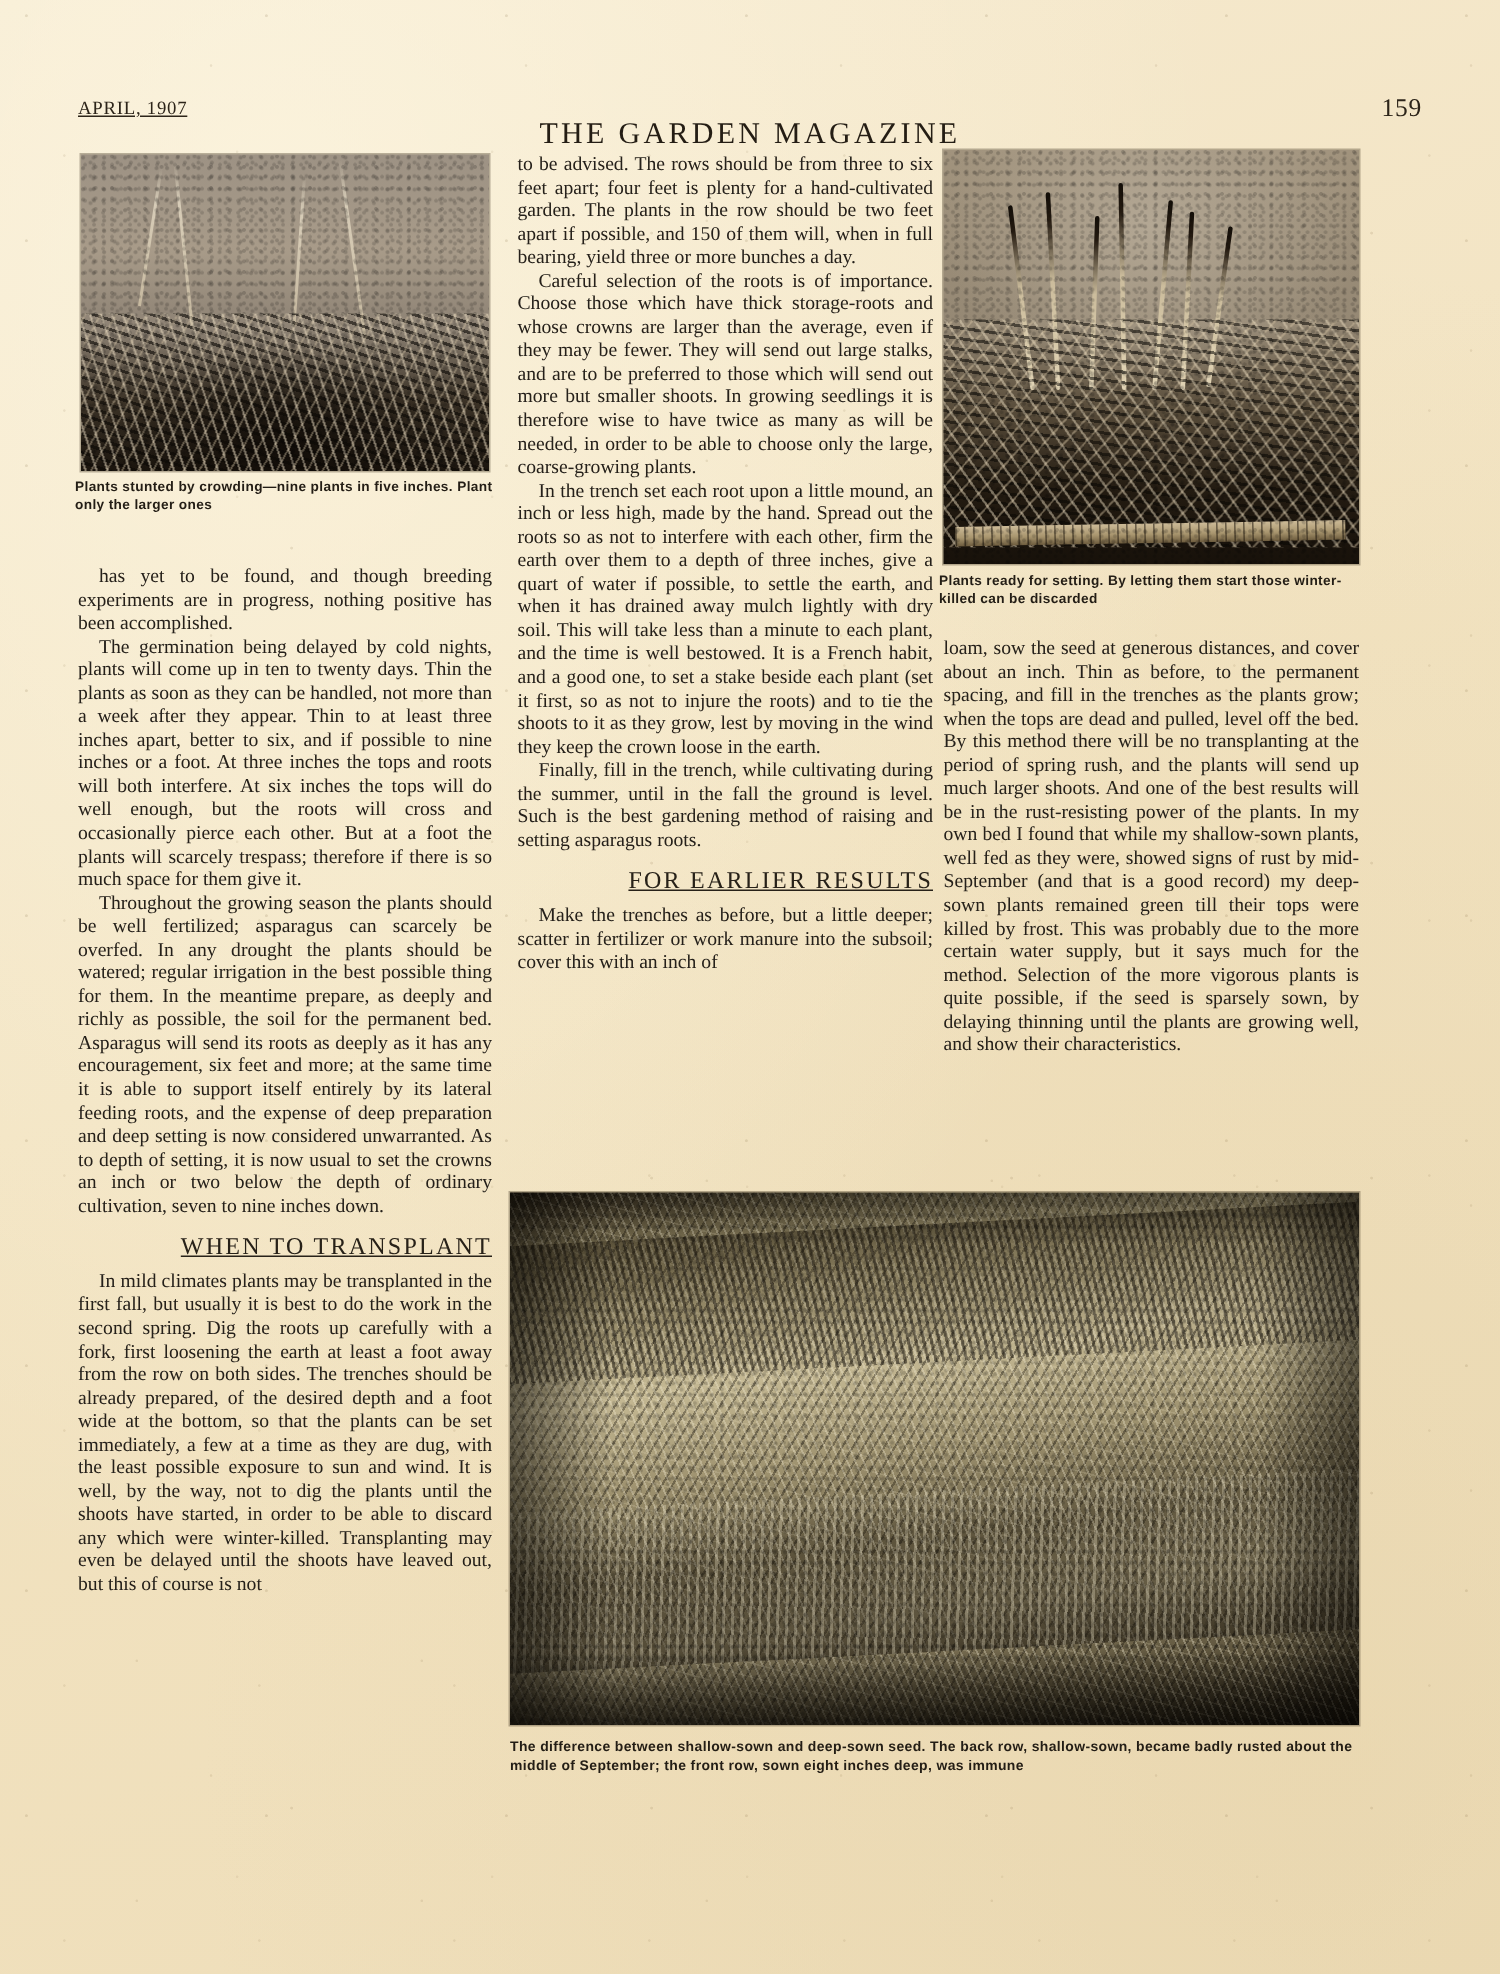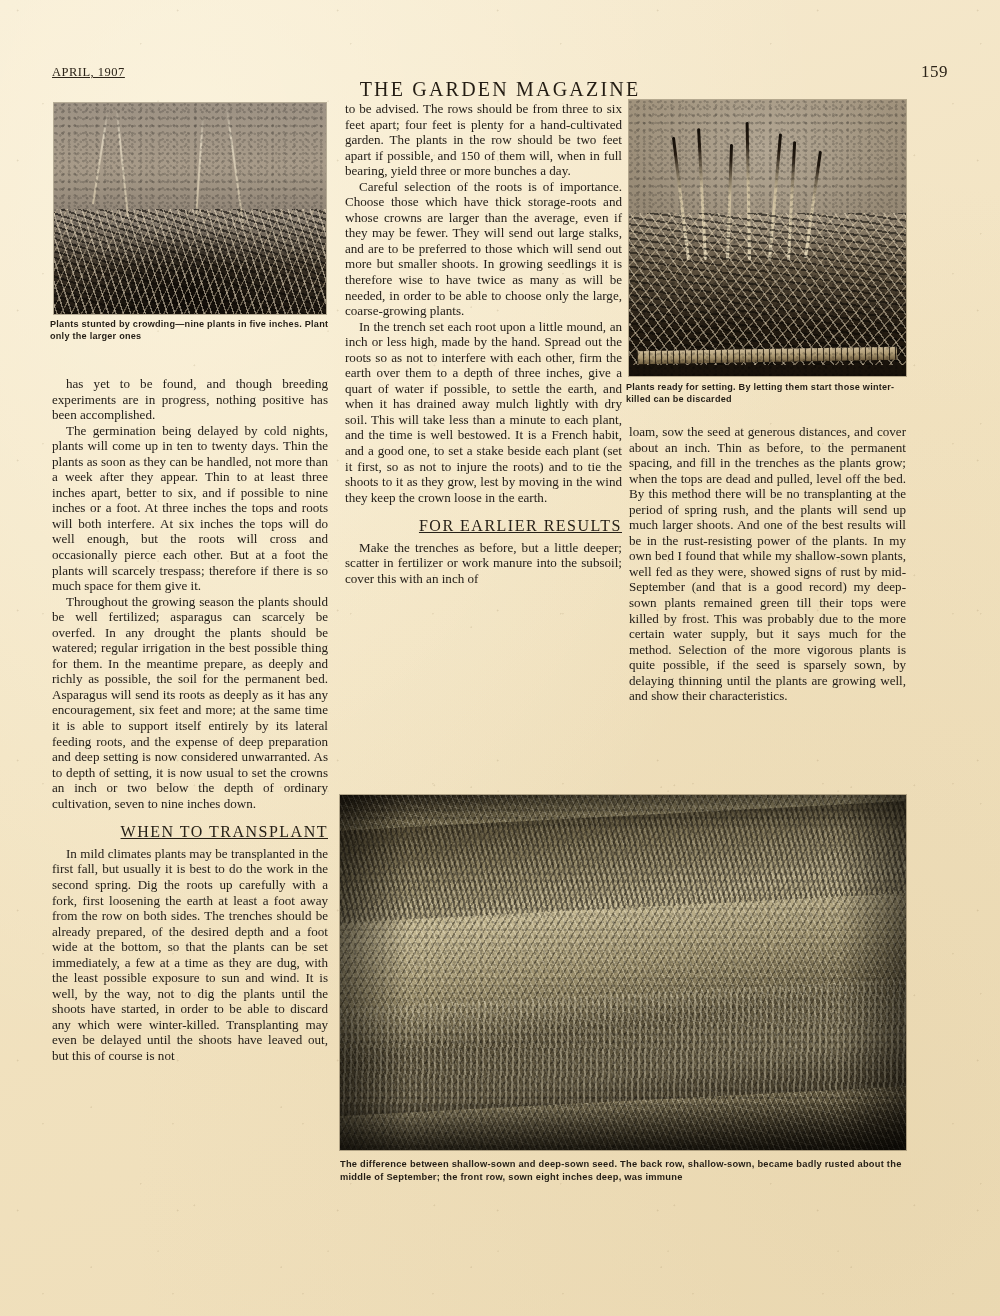--- a/index.html
+++ b/index.html
@@ -278,20 +278,21 @@
     <p>The germination being delayed by cold nights, plants will come up in ten to twenty days. Thin the plants as soon as they can be handled, not more than a week after they appear. Thin to at least three inches apart, better to six, and if possible to nine inches or a foot. At three inches the tops and roots will both interfere. At six inches the tops will do well enough, but the roots will cross and occasionally pierce each other. But at a foot the plants will scarcely trespass; therefore if there is so much space for them give it.</p>
     <p>Throughout the growing season the plants should be well fertilized; asparagus can scarcely be overfed. In any drought the plants should be watered; regular irrigation in the best possible thing for them. In the meantime prepare, as deeply and richly as possible, the soil for the permanent bed. Asparagus will send its roots as deeply as it has any encouragement, six feet and more; at the same time it is able to support itself entirely by its lateral feeding roots, and the expense of deep preparation and deep setting is now considered unwarranted. As to depth of setting, it is now usual to set the crowns an inch or two below the depth of ordinary cultivation, seven to nine inches down.</p>
     <h2 class="sec">WHEN TO TRANSPLANT</h2>
     <p>In mild climates plants may be transplanted in the first fall, but usually it is best to do the work in the second spring. Dig the roots up carefully with a fork, first loosening the earth at least a foot away from the row on both sides. The trenches should be already prepared, of the desired depth and a foot wide at the bottom, so that the plants can be set immediately, a few at a time as they are dug, with the least possible exposure to sun and wind. It is well, by the way, not to dig the plants until the shoots have started, in order to be able to discard any which were winter-killed. Transplanting may even be delayed until the shoots have leaved out, but this of course is not</p>
   </div>
 
   <div class="col col2">
     <p class="noindent">to be advised. The rows should be from three to six feet apart; four feet is plenty for a hand-cultivated garden. The plants in the row should be two feet apart if possible, and 150 of them will, when in full bearing, yield three or more bunches a day.</p>
     <p>Careful selection of the roots is of importance. Choose those which have thick storage-roots and whose crowns are larger than the average, even if they may be fewer. They will send out large stalks, and are to be preferred to those which will send out more but smaller shoots. In growing seedlings it is therefore wise to have twice as many as will be needed, in order to be able to choose only the large, coarse-growing plants.</p>
     <p>In the trench set each root upon a little mound, an inch or less high, made by the hand. Spread out the roots so as not to interfere with each other, firm the earth over them to a depth of three inches, give a quart of water if possible, to settle the earth, and when it has drained away mulch lightly with dry soil. This will take less than a minute to each plant, and the time is well bestowed. It is a French habit, and a good one, to set a stake beside each plant (set it first, so as not to injure the roots) and to tie the shoots to it as they grow, lest by moving in the wind they keep the crown loose in the earth.</p>
+    <p>Finally, fill in the trench, while cultivating during the summer, until in the fall the ground is level. Such is the best gardening method of raising and setting asparagus roots.</p>
     <h2 class="sec">FOR EARLIER RESULTS</h2>
     <p>Make the trenches as before, but a little deeper; scatter in fertilizer or work manure into the subsoil; cover this with an inch of</p>
   </div>
 
   <div class="col col3">
     <p class="noindent">loam, sow the seed at generous distances, and cover about an inch. Thin as before, to the permanent spacing, and fill in the trenches as the plants grow; when the tops are dead and pulled, level off the bed. By this method there will be no transplanting at the period of spring rush, and the plants will send up much larger shoots. And one of the best results will be in the rust-resisting power of the plants. In my own bed I found that while my shallow-sown plants, well fed as they were, showed signs of rust by mid-September (and that is a good record) my deep-sown plants remained green till their tops were killed by frost. This was probably due to the more certain water supply, but it says much for the method. Selection of the more vigorous plants is quite possible, if the seed is sparsely sown, by delaying thinning until the plants are growing well, and show their characteristics.</p>
   </div>
 </div>
 
 </body></html>

